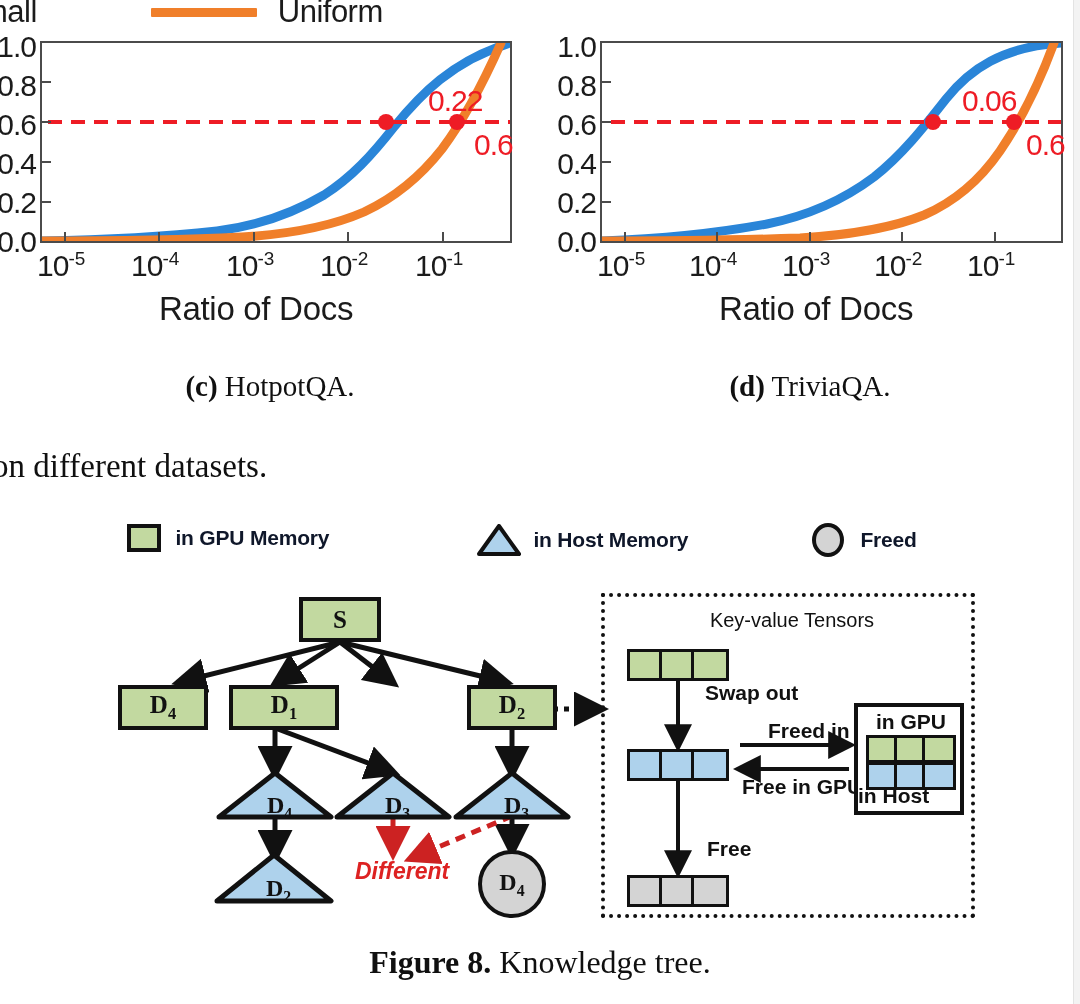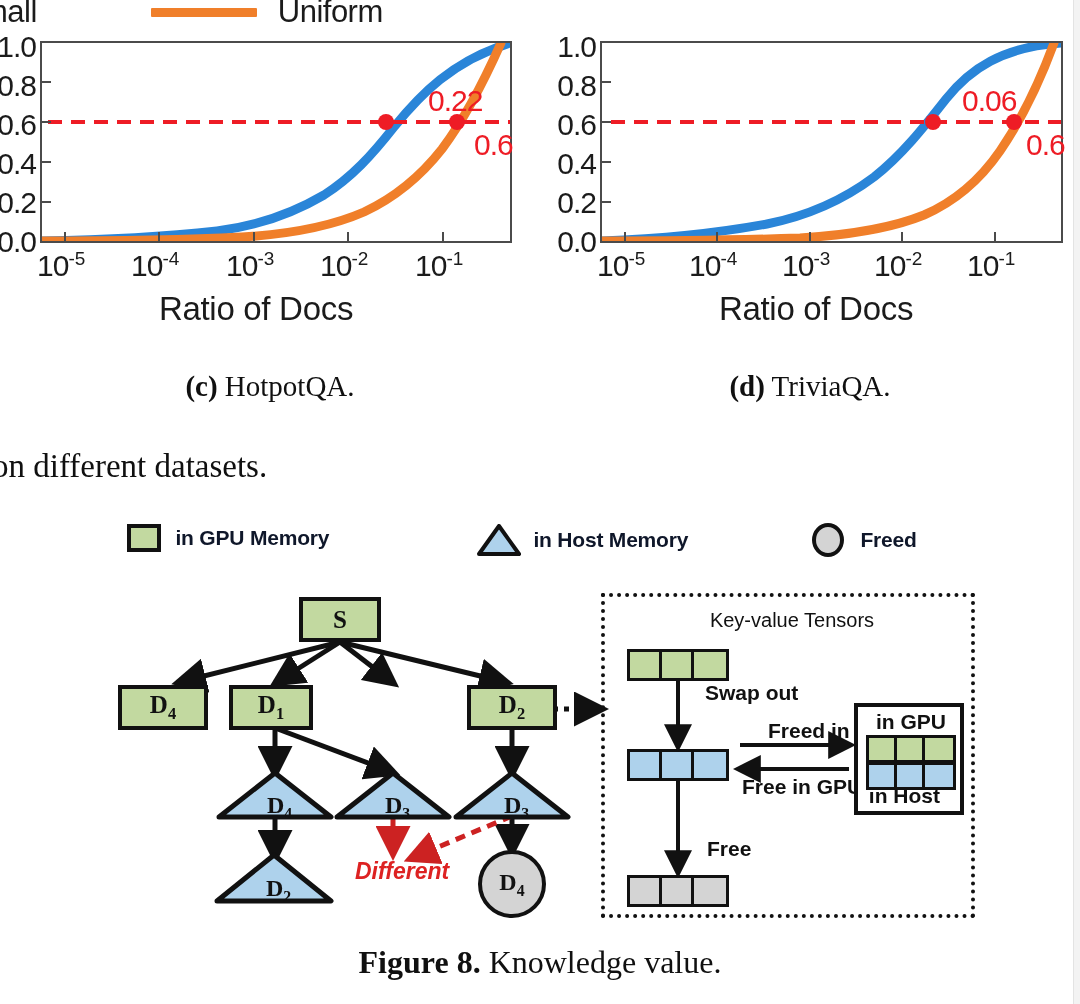--- a/index.html
+++ b/index.html
@@ -240,21 +240,21 @@
     <line x1="553" y1="209" x2="600" y2="209" stroke="#111" stroke-width="5" stroke-dasharray="5 6" marker-end="url(#ah)"></line>
   </svg>
 
   <div class="node node-box" style="left:299px;top:97px;width:82px;height:45px;">
     <span class="lbl">S</span>
   </div>
 
   <div class="node node-box" style="left:118px;top:185px;width:90px;height:45px;">
     <span class="lbl"><span>D</span><span class="sub">4</span></span>
   </div>
-  <div class="node node-box" style="left:229px;top:185px;width:84px;height:45px;">
+  <div class="node node-box" style="left:229px;top:185px;width:110px;height:45px;">
     <span class="lbl"><span>D</span><span class="sub">1</span></span>
   </div>
   <div class="node node-box" style="left:467px;top:185px;width:90px;height:45px;">
     <span class="lbl"><span>D</span><span class="sub">2</span></span>
   </div>
 
   <div class="node-tri" style="left:216px;top:270px;">
     <svg width="118" height="50" viewBox="0 0 118 50">
         <polygon points="59,3 115,47 3,47" fill="#aed2ec" stroke="#111" stroke-width="5" stroke-linejoin="round"></polygon>
       </svg>
@@ -328,21 +328,21 @@
       <div class="kv-row" style="left:8px;top:28px;">
         <div class="kv-cell kv-green" style="width:28px;height:22px;"></div>
         <div class="kv-cell kv-green" style="width:28px;height:22px;"></div>
         <div class="kv-cell kv-green" style="width:28px;height:22px;"></div>
       </div>
       <div class="kv-row" style="left:8px;top:55px;">
         <div class="kv-cell kv-blue" style="width:28px;height:22px;"></div>
         <div class="kv-cell kv-blue" style="width:28px;height:22px;"></div>
         <div class="kv-cell kv-blue" style="width:28px;height:22px;"></div>
       </div>
-      <div class="inner-lab" style="left:0;bottom:3px;width:82px;text-align:right;">in Host</div>
+      <div class="inner-lab" style="left:0;bottom:3px;width:82px;text-align:left;">in Host</div>
     </div>
   </div>
 </div>
 
 <div class="figcap">
   <b>Figure 8.</b>
-  <span>Knowledge value.</span>
+  <span>Knowledge tree.</span>
 </div>
 
 </body></html>

